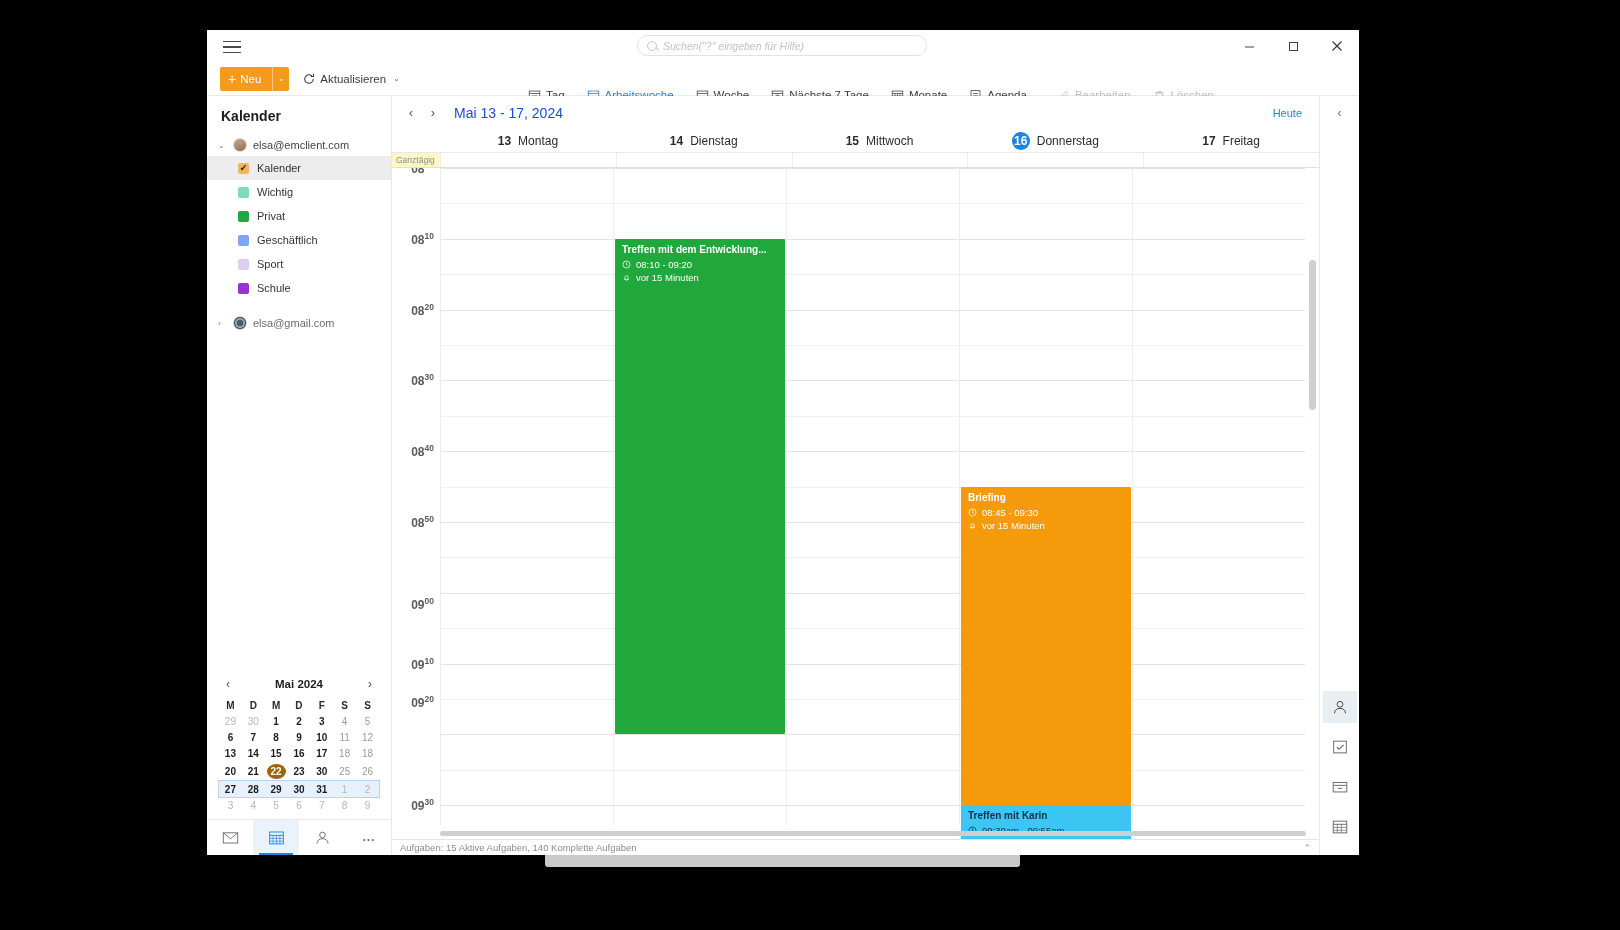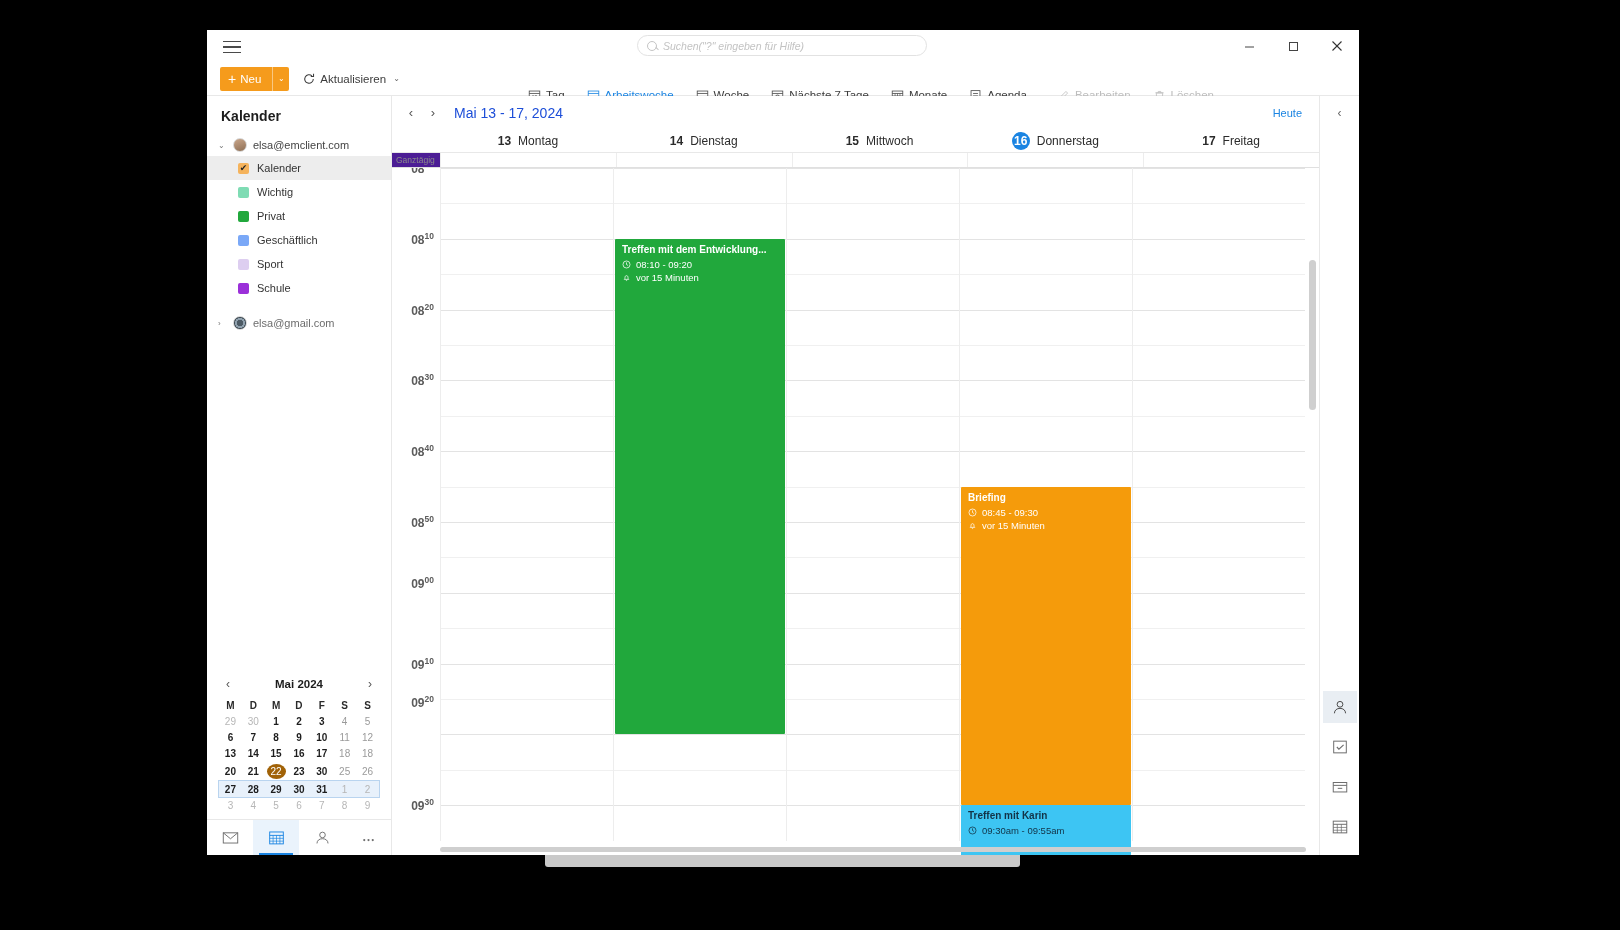--- a/index.html
+++ b/index.html
@@ -117,21 +117,21 @@
   .mc-head .mtitle { font-size:11.5px; font-weight:bold; color:#1d1d1d; }
   table.mc { width:100%; border-collapse:collapse; margin-top:2px; }
   table.mc th { font-size:10px; font-weight:bold; color:#2a2a2a; padding:2px 0; text-align:center; width:14.28%; }
   table.mc td { font-size:10px; text-align:center; padding:2.5px 0; color:#1d1d1d; font-weight:bold; }
   table.mc td.out { color:#b6b6b6; font-weight:normal; }
   table.mc td.we { color:#9a9a9a; font-weight:normal; }
   table.mc tr.selweek td { background:#e8f1fb; }
   table.mc tr.selweek { outline:1px solid #b9d4ef;margin-left:20px; }
   .today-dot {
     display:inline-block; width:19px; height:15px; line-height:15px; border-radius:50%;
-    background:#a16207; color:#fff; font-weight:normal;
+    background:#a16207; color:#fff; font-weight:bold;
   }
 
   
   .bottomnav {
     height:36px; border-top:1px solid #e8e8e8; display:flex; align-items:stretch;
   }
   .bn {
     width:46px; display:flex; align-items:center; justify-content:center; cursor:pointer; position:relative;
   }
   .bn.active { background:#eaf3fc; }
@@ -151,21 +151,21 @@
     flex:1 1 0; display:flex; align-items:center; justify-content:center; gap:7px;
     font-size:12px; color:#2b2b2b;
   }
   .dh .num { font-weight:bold; }
   .dh .num.today {
     width:18px; height:18px; line-height:18px; text-align:center; border-radius:50%;
     background:#1a84e2; color:#fff;
   }
   .allday { display:flex; height:15px; border-bottom:1px solid #e0e0e0; background:#fff; }
   .allday .gutter {
-    width:48px; flex:0 0 48px; font-size:8.5px; color:#8b8b8b; background:#4c1d95;
+    width:48px; flex:0 0 48px; font-size:8.5px; color:#8b8b8b; background:#fef9c3;
     display:flex; align-items:center; padding-left:4px;
   }
   .allday .cell { flex:1 1 0; border-left:1px solid #ededed; }
 
   .gridwrap { flex:1 1 auto; position:relative; overflow:hidden; }
   .grid { position:absolute; inset:0 14px 14px 0; display:flex; }
   .timecol { width:48px; flex:0 0 48px; position:relative; }
   .timecol .tl {
     position:absolute; right:6px; font-size:12px; color:#5b5b5b; font-weight:bold;
     transform:translateY(-8px); white-space:nowrap;
@@ -552,21 +552,21 @@
 
         <div class="gridwrap">
           <div class="grid">
             <div class="timecol" id="timecol">
                 <div class="tl" style="top: 0px;">08<sup>00</sup></div>
                 <div class="tl" style="top: 70.8px;">08<sup>10</sup></div>
                 <div class="tl" style="top: 141.6px;">08<sup>20</sup></div>
                 <div class="tl" style="top: 212.4px;">08<sup>30</sup></div>
                 <div class="tl" style="top: 283.2px;">08<sup>40</sup></div>
                 <div class="tl" style="top: 354px;">08<sup>50</sup></div>
-                <div class="tl" style="top: 415px; margin-left: 15px;">09<sup>00</sup></div>
+                <div class="tl" style="top: 436px; margin-left: 15px;">09<sup>00</sup></div>
                 <div class="tl" style="top: 495.6px;">09<sup>10</sup></div>
                 <div class="tl" style="top: 534px;">09<sup>20</sup></div>
                 <div class="tl" style="top: 637.2px;">09<sup>30</sup></div>
               </div>
             <div class="daycols" id="daycols">
                 <div class="daycol">
                   <div class="hline major" style="top: 0px;"></div>
                   <div class="hline" style="top: 35.4px;"></div>
                   <div class="hline major" style="top: 70.8px;"></div>
                   <div class="hline" style="top: 106.2px;"></div>
@@ -718,20 +718,24 @@
           </div>
 
           <div class="vscroll">
             <div class="thumb" id="vthumb" style="top: 92px; height: 150px;"></div>
           </div>
           <div class="hscroll">
             <div class="thumb"></div>
           </div>
         </div>
 
+        <div class="statusbar">
+          <span class="txt">Aufgaben: 15 Aktive Aufgaben, 140 Komplette Aufgaben</span>
+          <span class="chev">⌃</span>
+        </div>
       </div>
 
       <div class="rightrail">
         <div class="rr-collapse">‹</div>
         <div class="rr-icons">
           <div class="ri active">
             <svg width="18" height="18" viewBox="0 0 20 20">
               <circle cx="10" cy="7" r="3.2" fill="none" stroke="#4a4a4a" stroke-width="1.1"></circle>
               <path d="M3.8 17c0-3.5 2.8-5.5 6.2-5.5s6.2 2 6.2 5.5" fill="none" stroke="#4a4a4a" stroke-width="1.1"></path>
             </svg>

